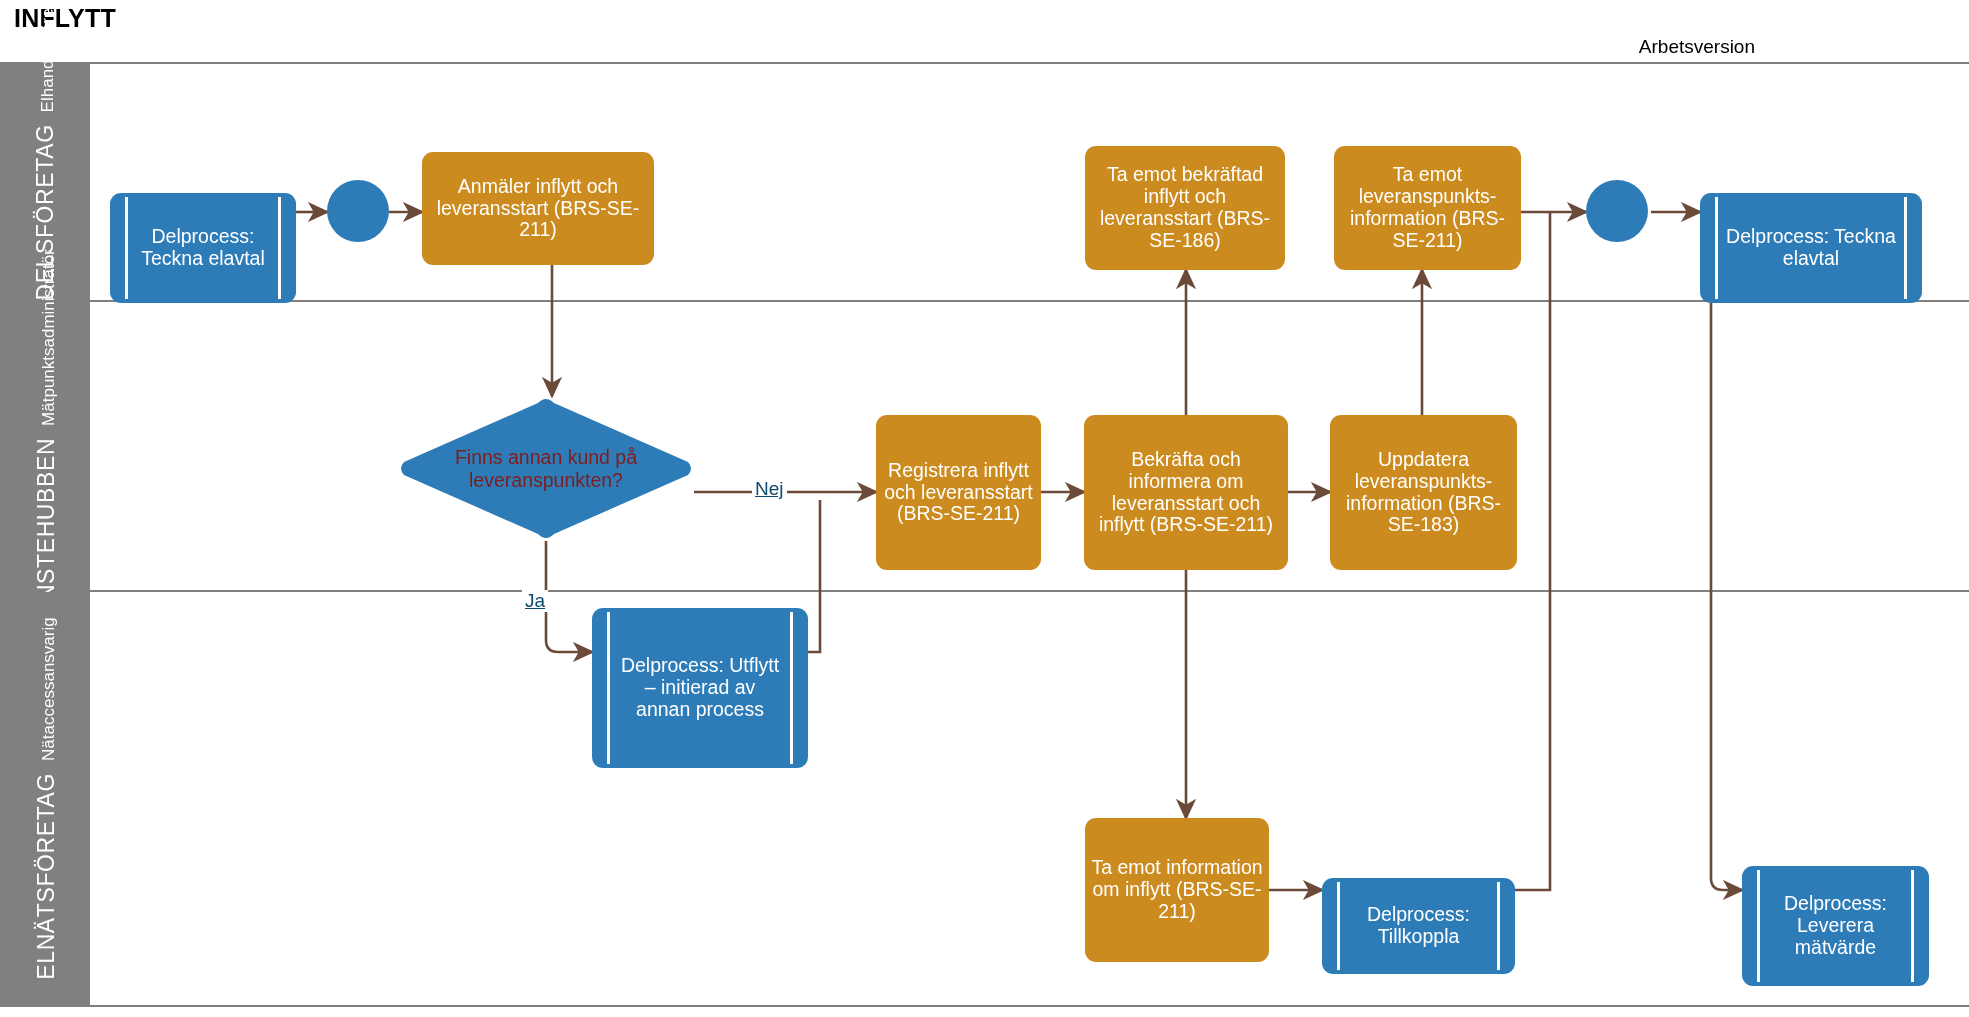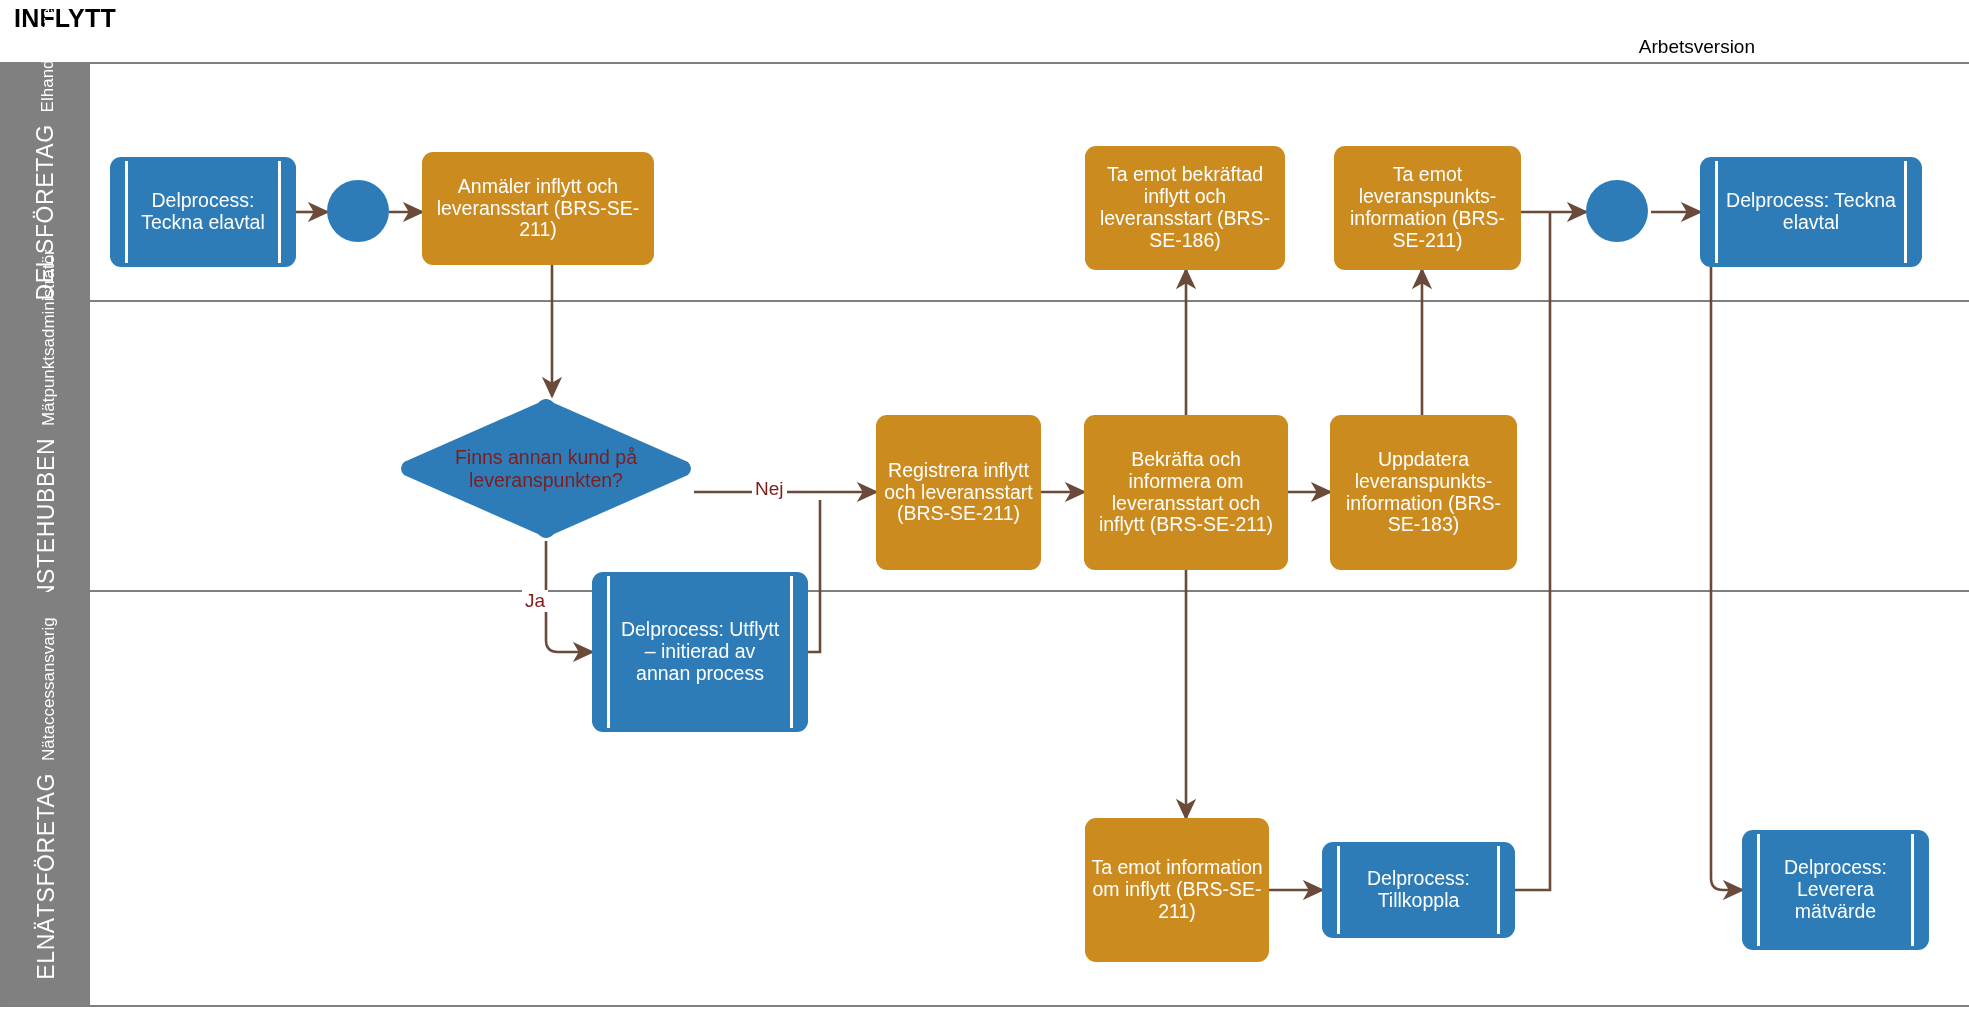--- a/index.html
+++ b/index.html
@@ -85,20 +85,21 @@
     border-radius: 11px;
     font-size: 19.5px;
     padding: 4px 6px;
   }
 
   
   .subprocess {
     background: #2d7cb8;
     border-radius: 11px;
     font-size: 19.5px;
+    margin-top: 36px;
   }
   .subprocess .sp-bar {
     position: absolute;
     top: 4px; bottom: 4px;
     width: 3px;
     background: #ffffff;
   }
   .subprocess .sp-bar.left { left: 15px; }
   .subprocess .sp-bar.right { right: 15px; }
   .subprocess .sp-text {
@@ -134,24 +135,25 @@
   
   #connectors {
     position: absolute;
     left: 0; top: 0;
     width: 1969px; height: 1017px;
     pointer-events: none;
   }
   .edge-label {
     position: absolute;
     font-size: 19px;
-    color: #7f1d1d;
+    color: #0c4a6e;
     background: #ffffff;
     padding: 0 3px;
     white-space: nowrap;
+    text-decoration: underline;
   }
 </style>
 </head>
 <body>
 
 <div id="root">
 
   <div class="page-title">INFLYTT</div>
   <div class="version-label">Arbetsversion</div>
 

